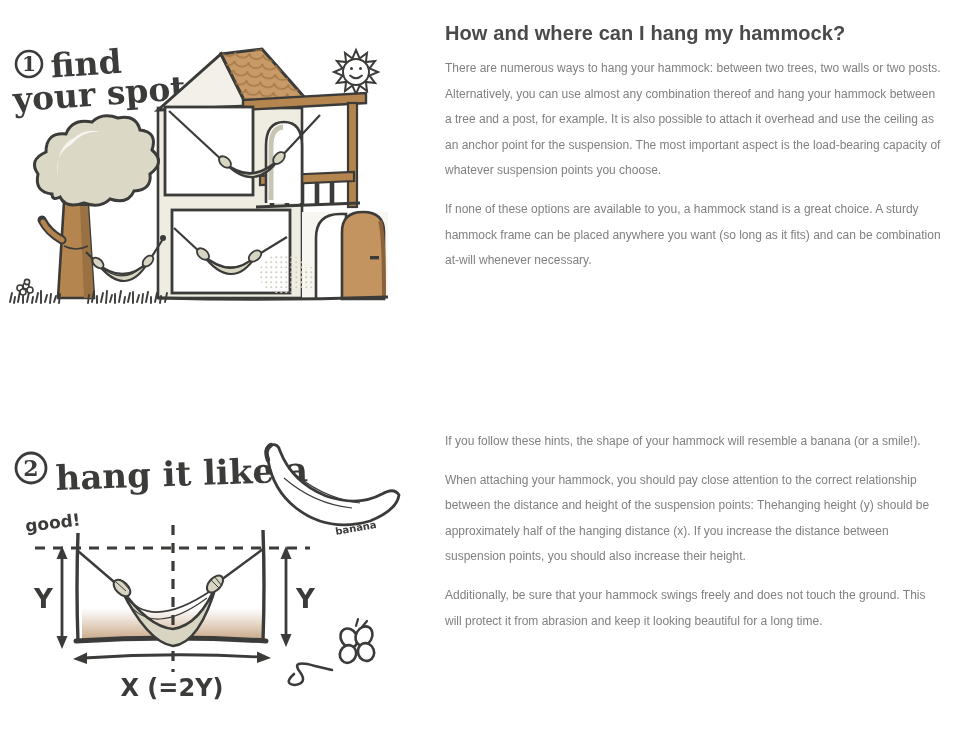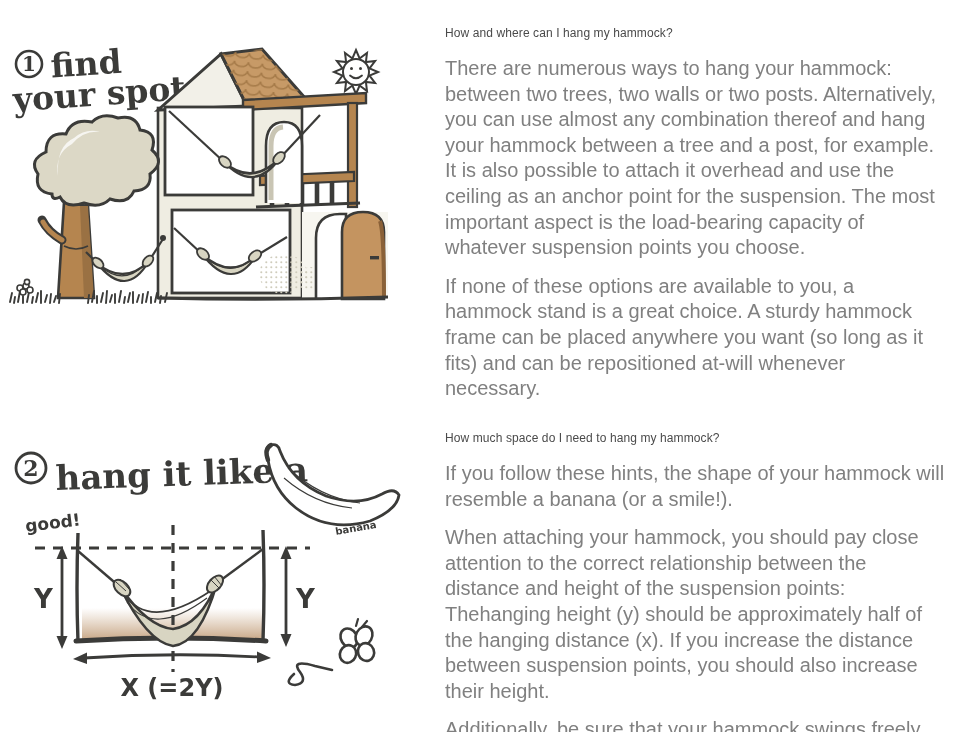--- a/index.html
+++ b/index.html
@@ -1,21 +1,21 @@
 <!DOCTYPE html>
 <html><head>
 <meta charset="utf-8">
 <style>
   html,body{margin:0;padding:0;background:#ffffff;}
   .page{position:relative;width:970px;height:732px;background:#ffffff;overflow:hidden;
         font-family:"Liberation Sans",sans-serif;}
   .text-col{position:absolute;left:445px;width:500px;}
-  .text-col h2{font-size:12px;line-height:19px;font-weight:normal;color:#4a4a4a;
+  .text-col h2{font-size:20px;line-height:19px;font-weight:bold;color:#4a4a4a;
                margin:0 0 13px 0;letter-spacing:.1px;}
-  .text-col p{font-size:20px;line-height:25.6px;color:#808080;margin:0 0 13px 0;}
+  .text-col p{font-size:12px;line-height:25.6px;color:#808080;margin:0 0 13px 0;}
   .illus{position:absolute;left:0;}
   svg text.hand{font-family:"DejaVu Serif",serif;font-weight:700;fill:#3b3b39;}
   svg text.marker{font-family:"DejaVu Sans",sans-serif;font-weight:700;fill:#3b3b39;}
   svg text.tiny{font-family:"DejaVu Sans",sans-serif;font-weight:700;fill:#3b3b39;}
 </style>
 </head>
 <body>
 
 <div class="page">
 
@@ -133,21 +133,21 @@
         <circle cx="26" cy="270" r="3"></circle>
       <circle cx="30" cy="274" r="3"></circle>
         <circle cx="23" cy="276" r="3"></circle>
         <circle cx="27" cy="266" r="2.6"></circle>
     </g>
   </svg>
 
   <section class="text-col" style="top:24px">
     <h2>How and where can I hang my hammock?</h2>
     <p>There are numerous ways to hang your hammock: between two trees, two walls or two posts. Alternatively, you can use almost any combination thereof and hang your hammock between a tree and a post, for example. It is also possible to attach it overhead and use the ceiling as an anchor point for the suspension. The most important aspect is the load-bearing capacity of whatever suspension points you choose.</p>
-    <p>If none of these options are available to you, a hammock stand is a great choice. A sturdy hammock frame can be placed anywhere you want (so long as it fits) and can be repositioned at-will whenever necessary.</p>
+    <p>If none of these options are available to you, a hammock stand is a great choice. A sturdy hammock frame can be placed anywhere you want (so long as it fits) and can be combination at-will whenever necessary.</p>
   </section>
 
   <svg class="illus" style="top:430px" width="430" height="302" viewBox="0 0 430 302">
     <defs>
       <linearGradient id="gnd" x1="0" y1="0" x2="0" y2="1">
         <stop offset="0%" stop-color="#c8a886" stop-opacity="0"></stop>
         <stop offset="100%" stop-color="#c29d79" stop-opacity="0.9"></stop>
       </linearGradient>
     </defs>
 
@@ -216,19 +216,18 @@
           <ellipse cx="364" cy="206" rx="8" ry="10" transform="rotate(28 364 206)"></ellipse>
           <ellipse cx="366" cy="222" rx="9" ry="8" transform="rotate(70 366 222)"></ellipse>
           <ellipse cx="348" cy="224" rx="9" ry="8" transform="rotate(-65 348 224)"></ellipse>
         </g>
         <path d="M356,196 l2,-7 M362,197 l5,-6" stroke-width="2.2"></path>
       </g>
     </g>
   </svg>
 
   <section class="text-col" style="top:429px">
-    <h2>How much space do I need to hang my hammock?</h2>
     <p>If you follow these hints, the shape of your hammock will resemble a banana (or a smile!).</p>
     <p>When attaching your hammock, you should pay close attention to the correct relationship between the distance and height of the suspension points: Thehanging height (y) should be approximately half of the hanging distance (x). If you increase the distance between suspension points, you should also increase their height.</p>
     <p>Additionally, be sure that your hammock swings freely and does not touch the ground. This will protect it from abrasion and keep it looking beautiful for a long time.</p>
   </section>
 
 </div>
 
 </body></html>

